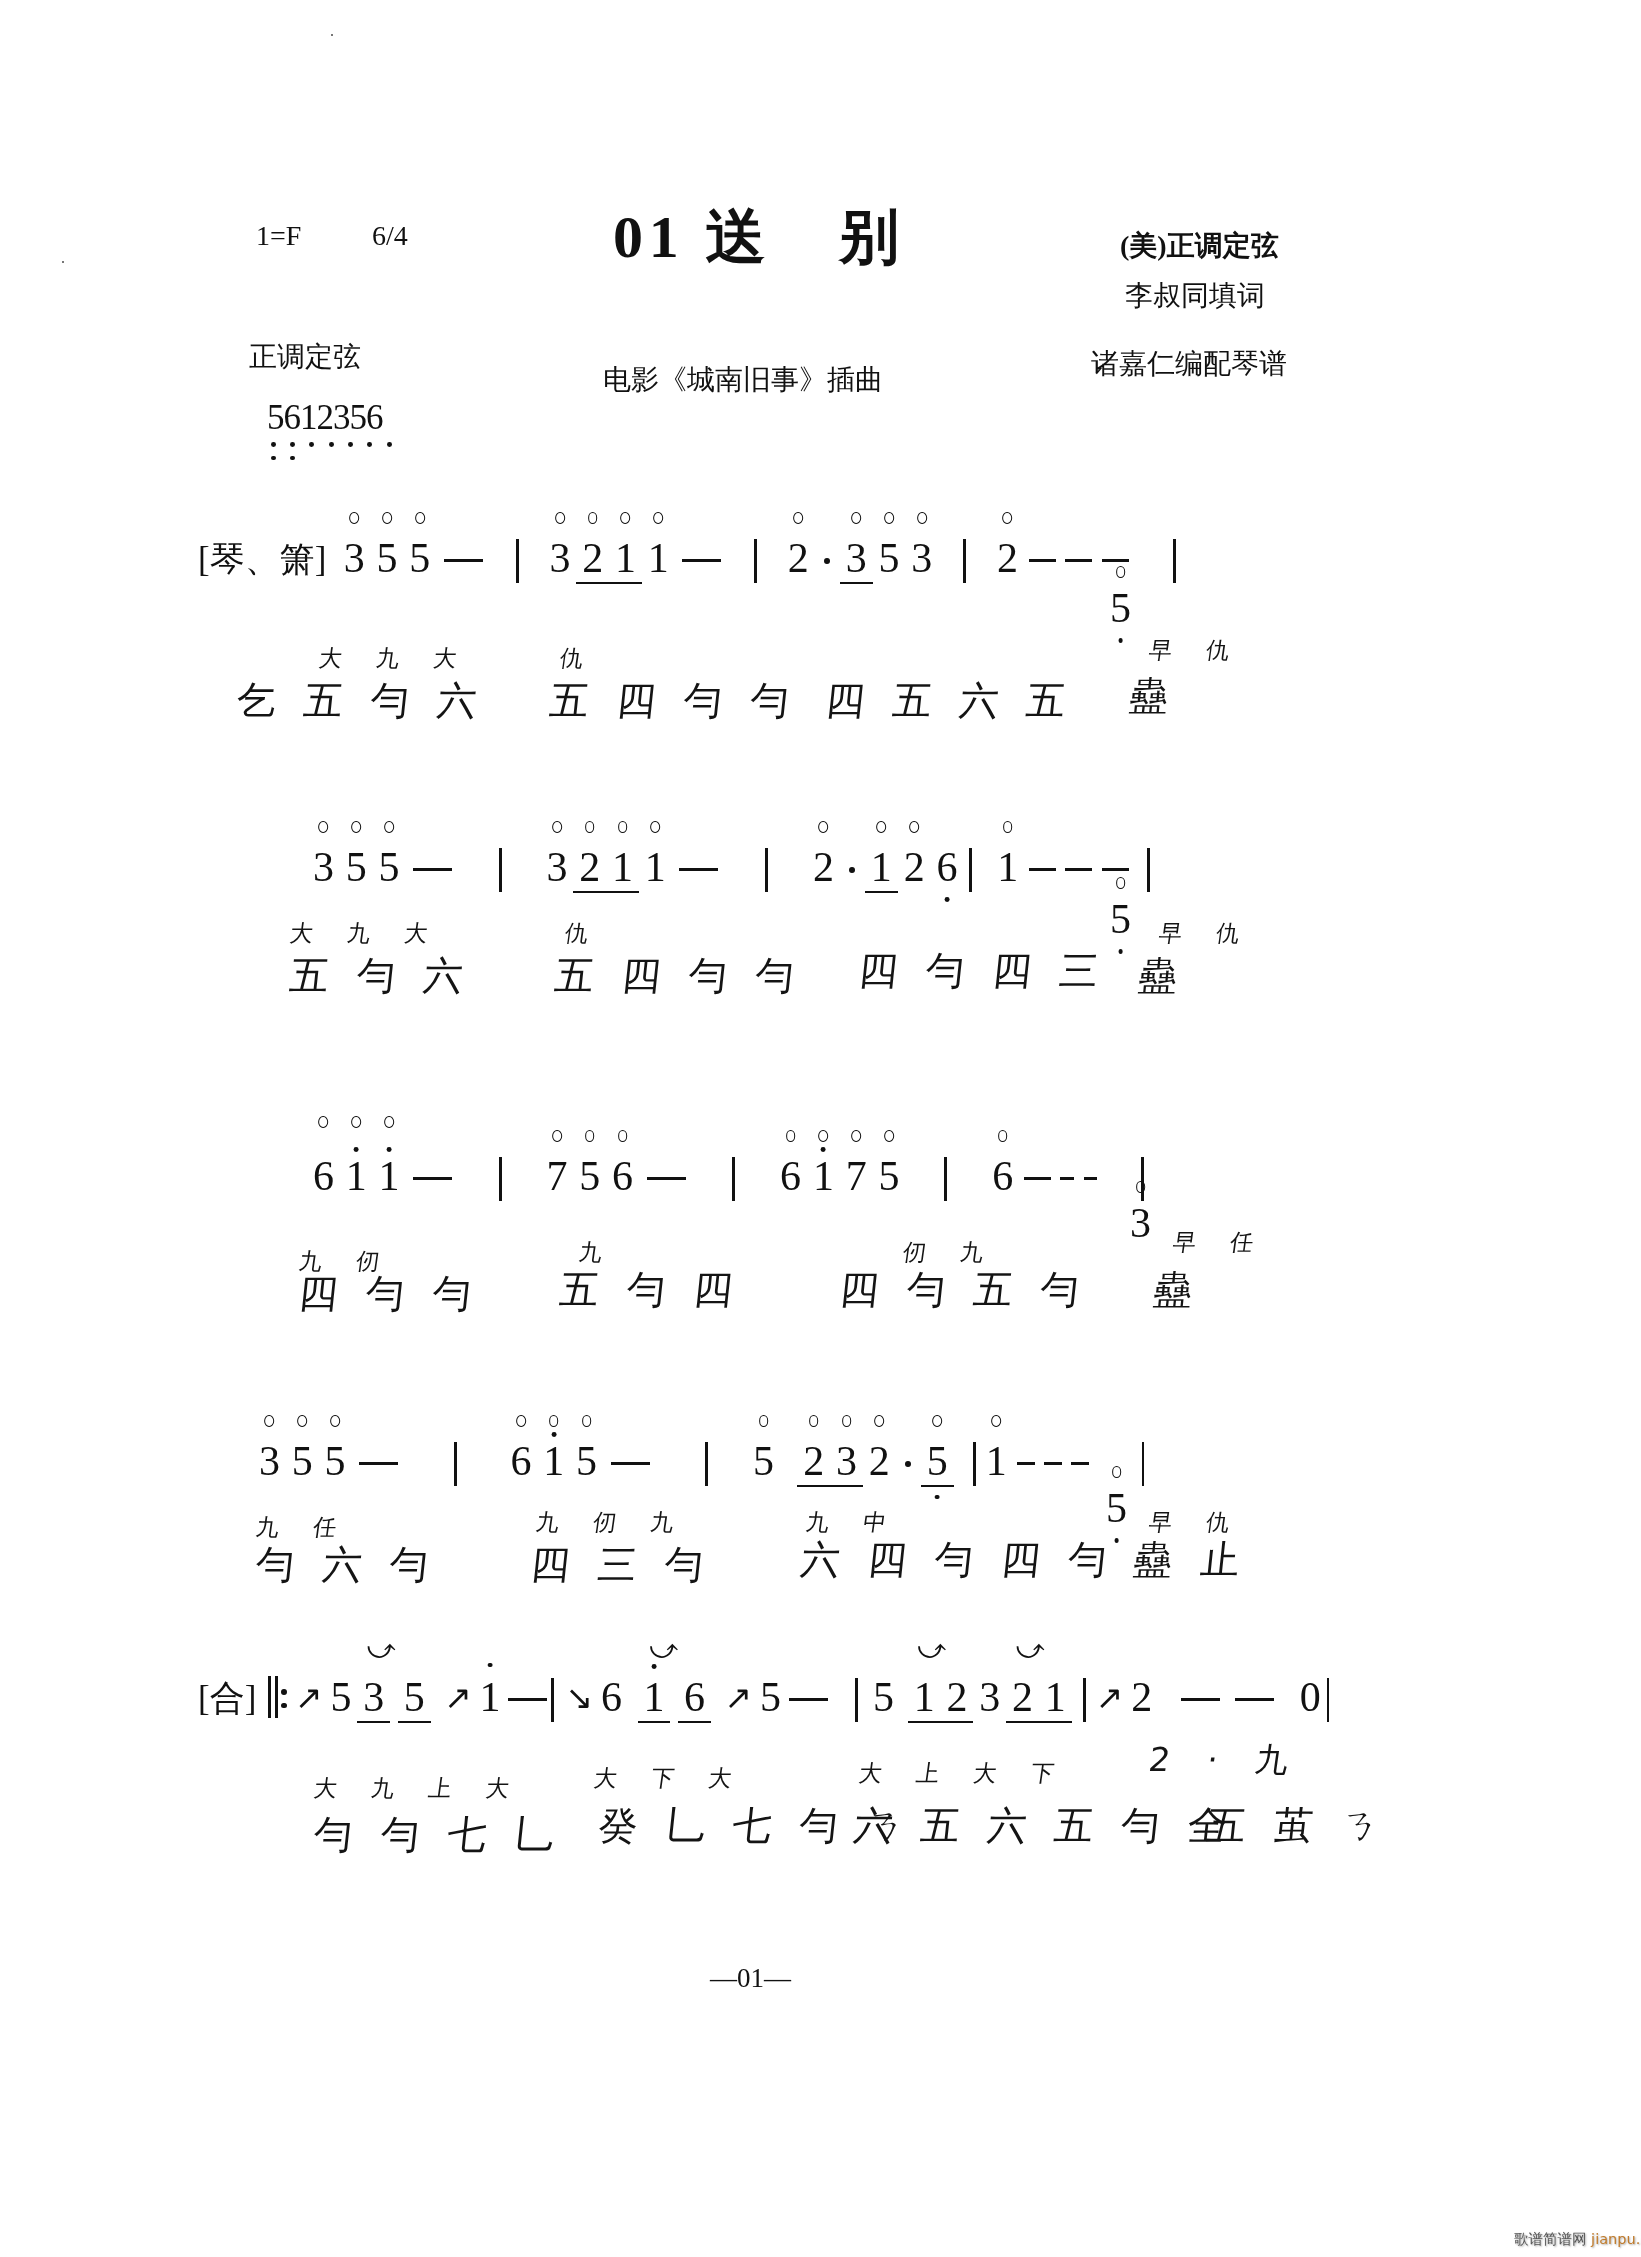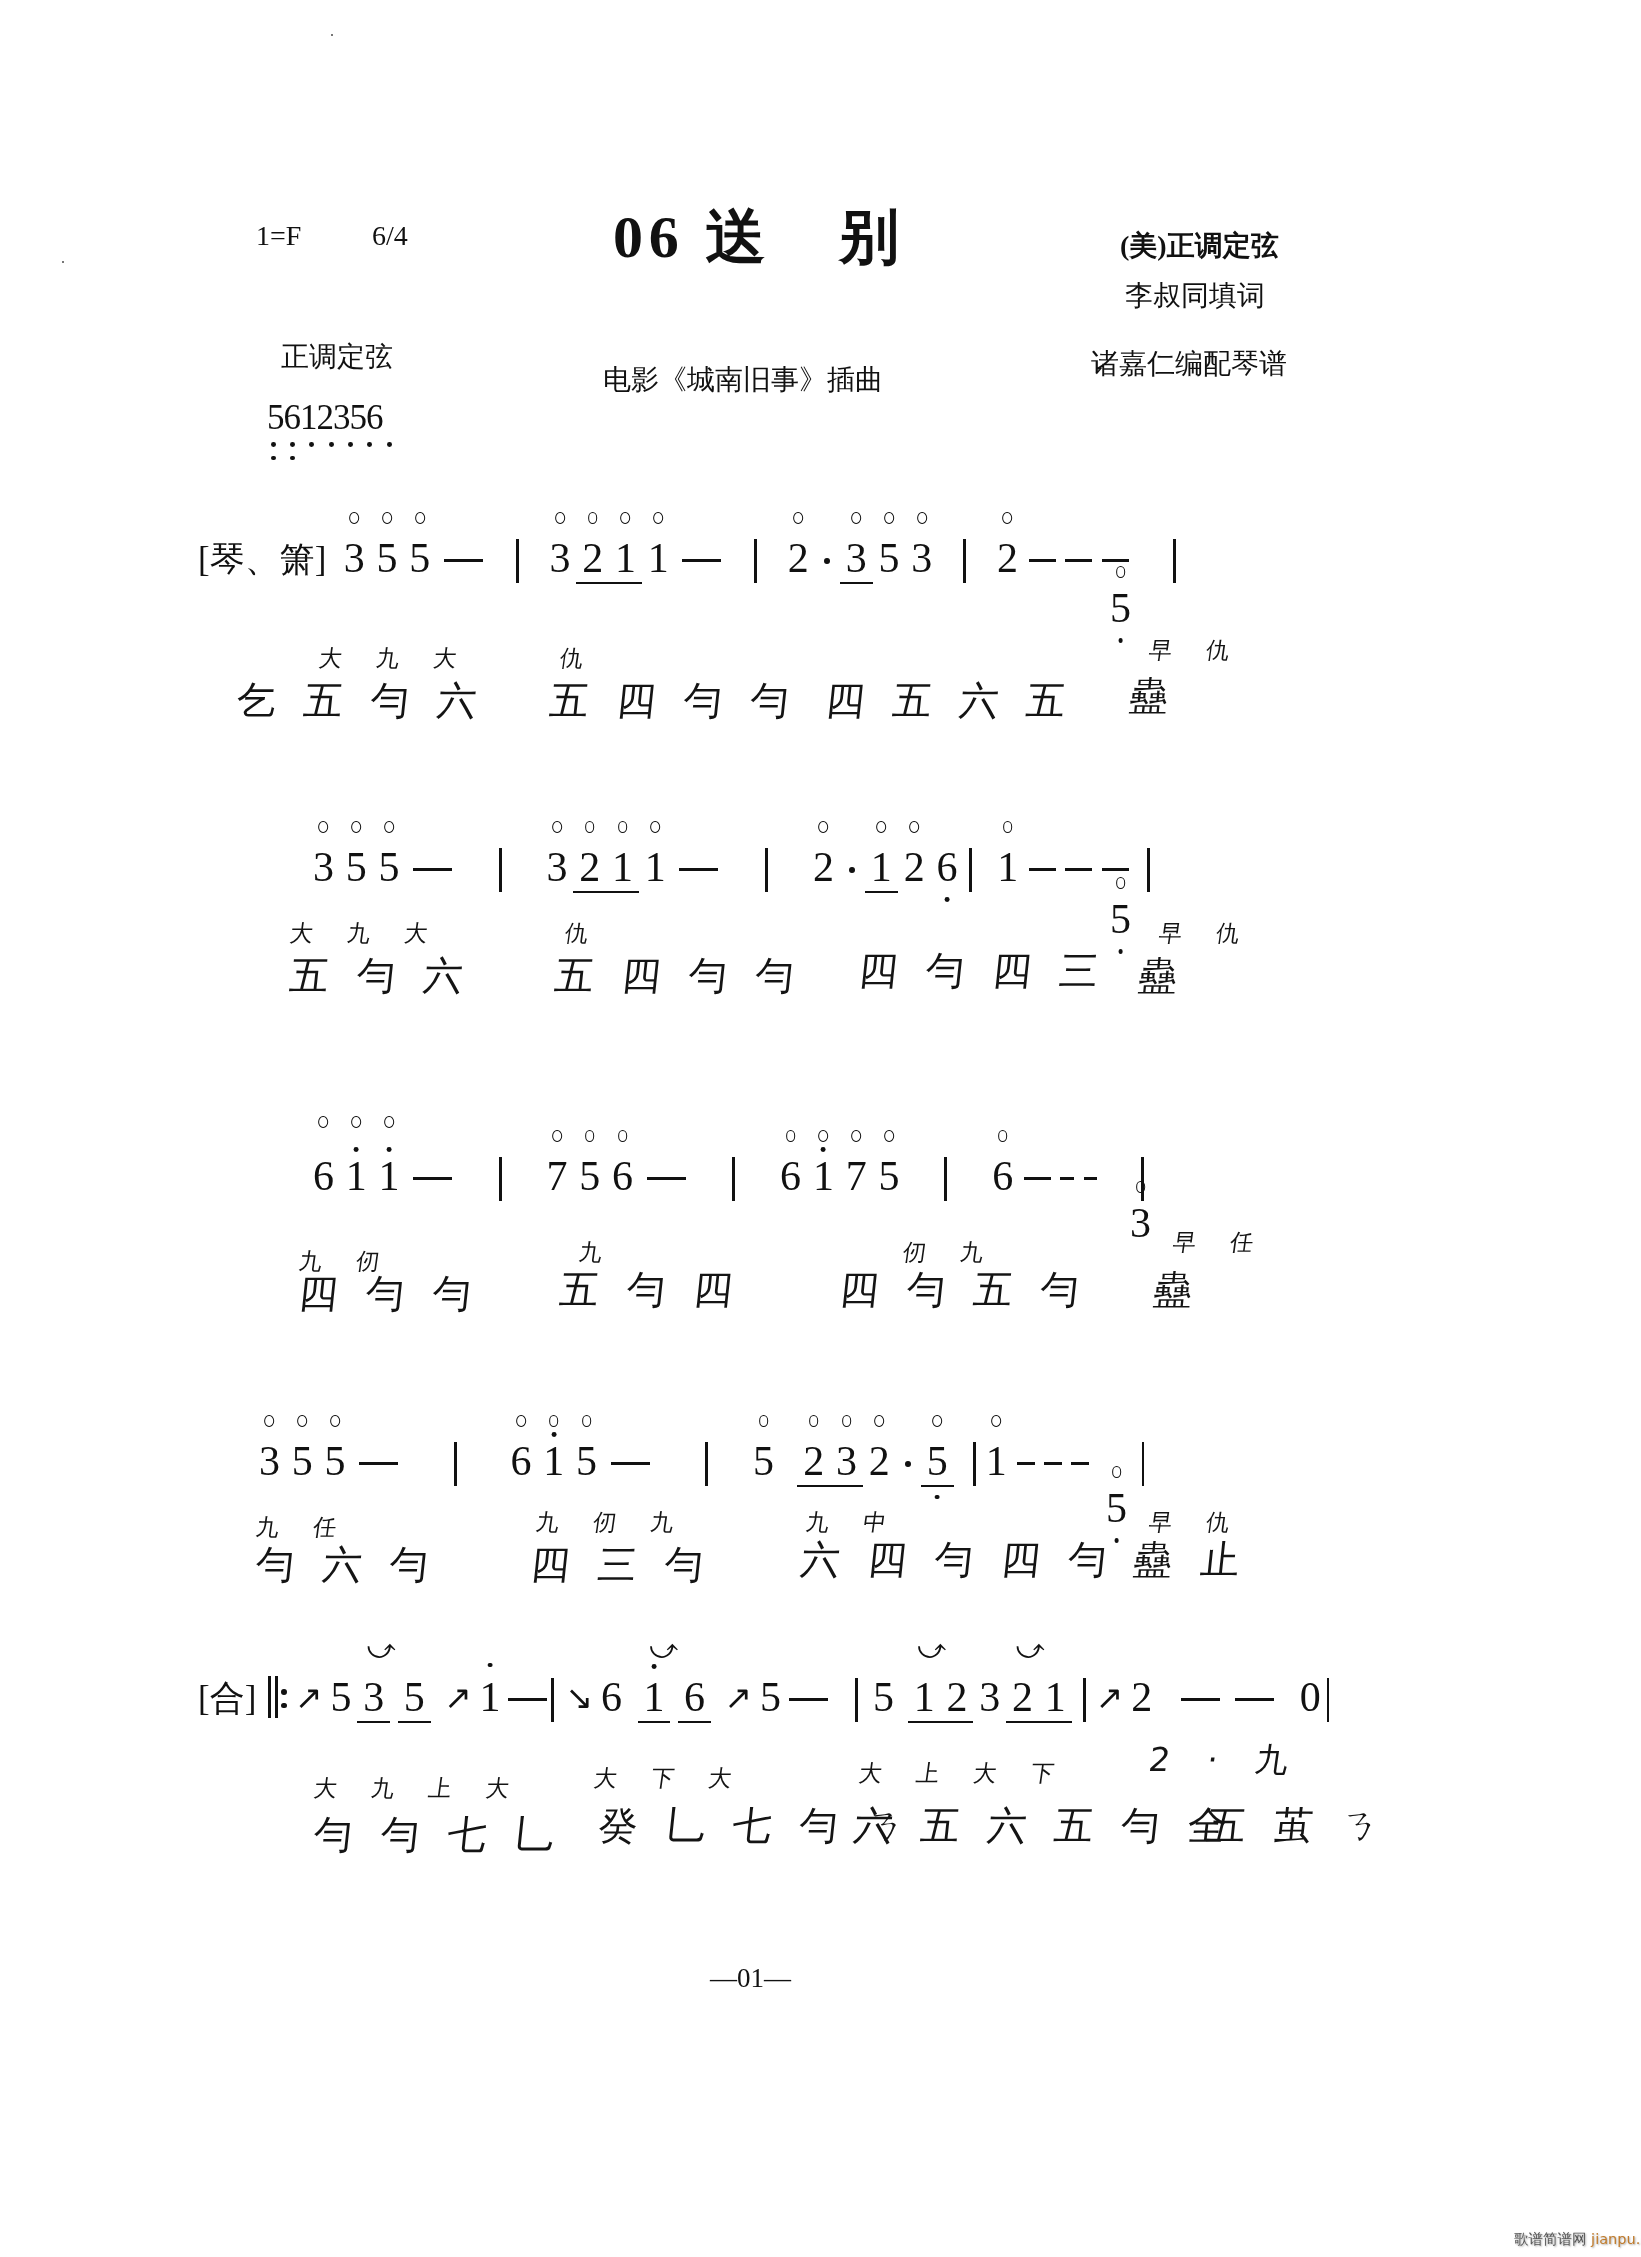--- a/index.html
+++ b/index.html
@@ -55,27 +55,27 @@
 </head>
 <body>
 
 <div class="speck" style="left:331px;top:34px;"></div>
 <div class="speck" style="left:62px;top:261px;"></div>
 
 <div class="abs hdr" style="left:256px;top:222px;">1=F</div>
 <div class="abs hdr" style="left:372px;top:222px;">6/4</div>
 
 <div class="abs title" style="left:613px;top:207px;">
-  <span>06</span>
+  <span>01</span>
   <span>送</span><span class="gap"></span><span>别</span>
 </div>
 
 <div class="abs hdr" style="left:1120px;top:232px;font-weight:bold;">(美)正调定弦</div>
 <div class="abs hdr" style="left:1125px;top:282px;">李叔同填词</div>
-<div class="abs hdr" style="left:249px;top:343px;margin-left:32px;">正调定弦</div>
+<div class="abs hdr" style="left:249px;top:343px;">正调定弦</div>
 <div class="abs hdr" style="left:603px;top:366px;">电影《城南旧事》插曲</div>
 <div class="abs hdr" style="left:1091px;top:350px;">诸嘉仁编配琴谱</div>
 
 <div class="abs" style="left:267px;top:400px;">
   <span class="tuning-notes">5612356</span>
   <div class="tuning-dots">
     <i style="left:3.9px;top:0"></i>
       <i style="left:23px;top:0"></i>
       <i style="left:42px;top:0"></i>
     <i style="left:62px;top:0"></i>

